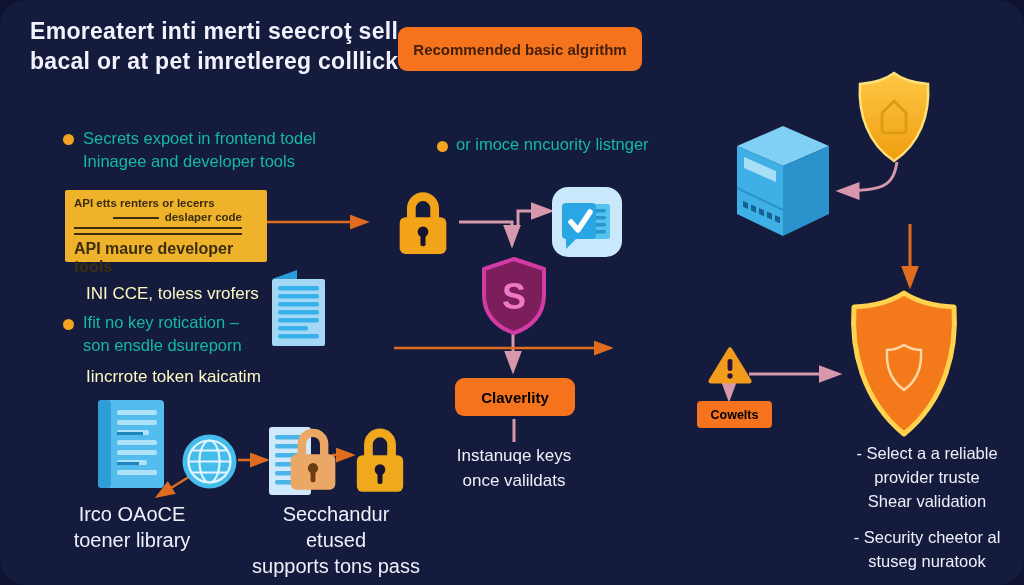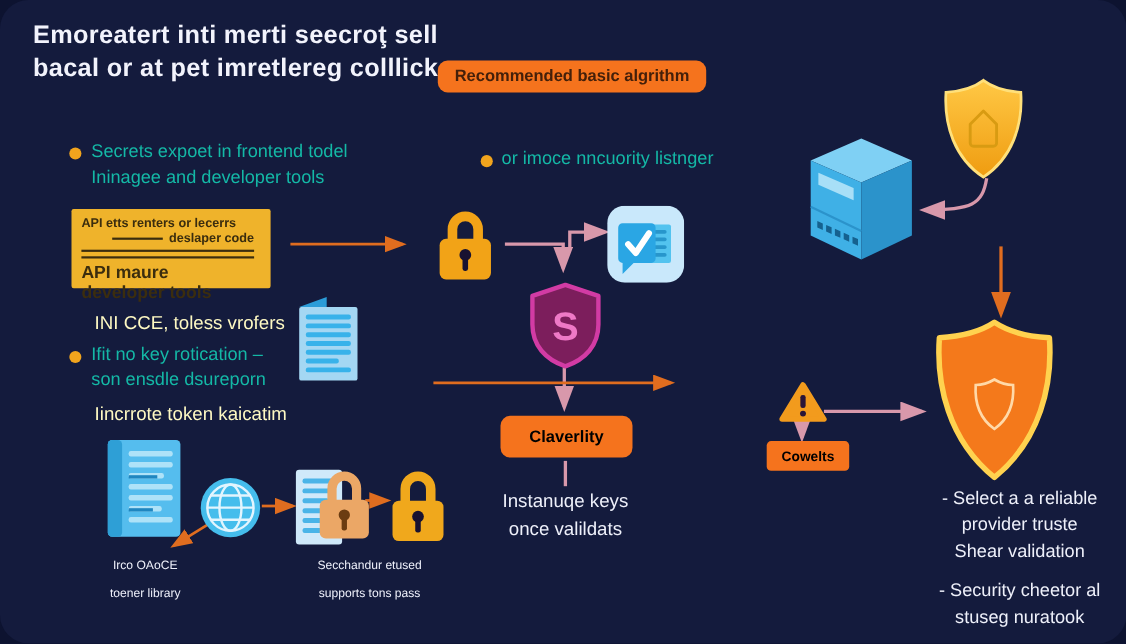--- a/index.html
+++ b/index.html
@@ -10,47 +10,47 @@
     color:#eef0fa;
     border-radius:26px;
   }
   .abs { position:absolute; }
   .title {
     left:30px; top:16px; width:380px;
     font-size:23px; font-weight:bold; line-height:30px; letter-spacing:0.3px;
     color:#f2f3fc;
   }
   .badge {
-    left:398px; top:27px; width:244px; height:29px;
+    left:398px; top:27px; width:244px; height:44px;
     background:#f5731d; border-radius:9px;
     display:flex; align-items:center; justify-content:center;
-    font-size:15px; font-weight:bold; color:#44200a;margin-top:28px;
+    font-size:15px; font-weight:bold; color:#44200a;
   }
   .dot { width:11px; height:11px; border-radius:50%; background:#f1a41d; }
   .txt { font-size:16.5px; line-height:23px; color:#14b8a6; }
   .note { font-size:17px; color:#fef9c3; }
   .api-box {
-    left:65px; top:190px; width:181px; height:72px; box-sizing:border-box;
-    background:#efb32b; color:#3b2d0e; padding:7px 15px 5px 9px;
+    left:65px; top:190px; width:202px; height:72px; box-sizing:border-box;
+    background:#efb32b; color:#3b2d0e; padding:7px 25px 5px 9px;
     font-size:11.5px; font-weight:bold; border-radius:2px;
   }
   .api-line2 { text-align:right; margin-top:2px; }
   .api-dash { display:inline-block; width:46px; height:2px; background:#3b2d0e; vertical-align:middle; margin-right:6px; }
   .api-rule { height:2px; background:#3b2d0e; margin-top:4px; }
   .api-line3 { margin-top:5px; font-size:16px; }
   .btn {
     background:#f5731d; color:#000000; font-weight:bold;
     display:flex; align-items:center; justify-content:center;
   }
   .btn-claverlity { left:455px; top:378px; width:120px; height:38px; border-radius:9px; font-size:15px; }
   .btn-cowelts   { left:697px; top:401px; width:75px; height:27px; border-radius:4px; font-size:12.5px; }
   .caption { left:428px; top:443px; width:172px; text-align:center; font-size:17px; line-height:25px; }
   .right-list { left:838px; top:441px; width:178px; text-align:center; font-size:16.5px; line-height:24px; }
   .right-list .gap { height:12px; }
-  .bottom-label { text-align:center; font-size:11px; line-height:26px; }
+  .bottom-label { text-align:center; font-size:20px; line-height:26px; }
   svg { display:block; }
 </style>
 </head>
 <body>
 
 <div class="canvas">
 
   <svg class="abs" style="left:0;top:0" width="1024" height="585" viewBox="0 0 1024 585">
     <defs>
       <marker id="mo" markerWidth="9" markerHeight="8" refX="6.5" refY="3" orient="auto">

